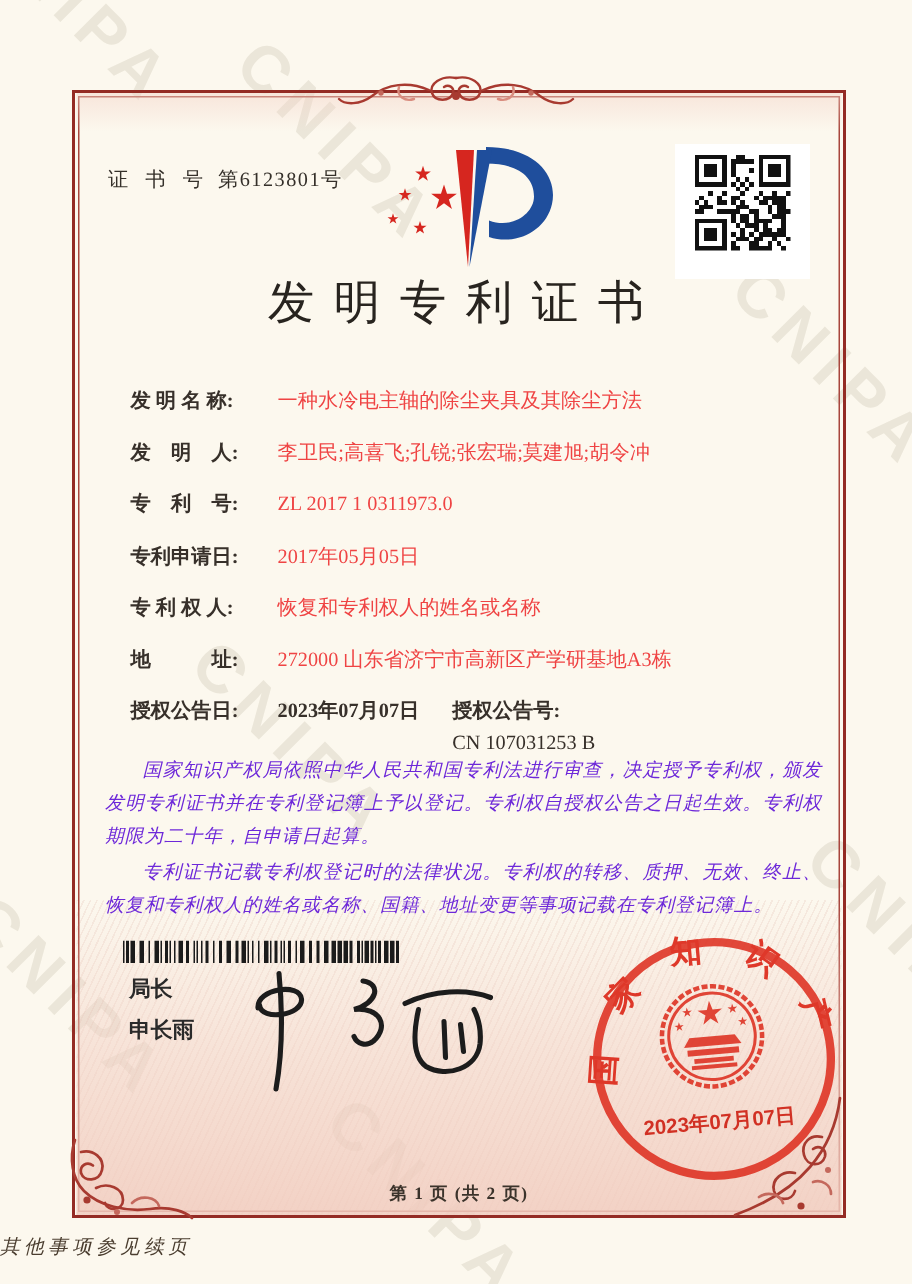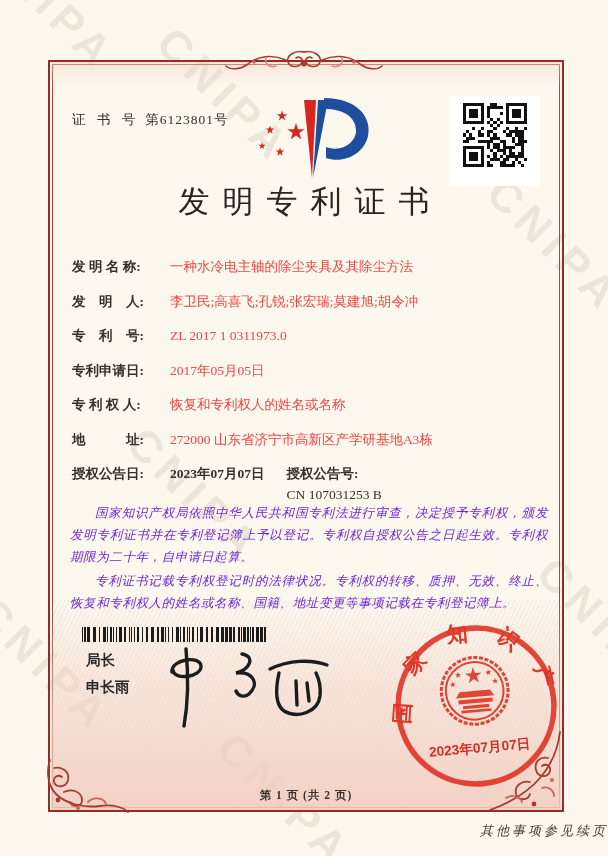--- a/index.html
+++ b/index.html
@@ -48,21 +48,21 @@
     background:#ffffff; z-index:3;
   }
   #qr-box svg{position:absolute; left:13px; top:7px;}
   #title{
     position:absolute; left:0; top:181px; width:608px; z-index:3;
     text-align:center; font-size:31px; font-weight:normal; color:#28241f;
     letter-spacing:13px; padding-left:13px; box-sizing:border-box;
   }
   
   #fields{position:absolute; left:72px; top:256px; width:475px; z-index:3;}
-  .field-row{display:flex; margin-bottom:13.5px; font-size:13.5px; line-height:21px; color:#37302a;}
+  .field-row{display:flex; margin-bottom:13.5px; font-size:13.5px; line-height:21px; color:#37302a;margin-left:15px;}
   .f-label{flex:none; width:98px; font-weight:bold; white-space:nowrap;}
   .f-value{flex:1; font-weight:normal; color:#ef4444;}
   .pair2{margin-left:22px; display:flex;flex-direction:column;}
   
   #paragraphs{
     position:absolute; left:70px; top:502px; width:478px; z-index:3;
     font-size:12.5px; line-height:22px; font-style:italic; letter-spacing:0.6px;
     color:#6d28d9; text-align:justify;
   }
   #paragraphs p{margin:0 0 2px 0; text-indent:2em;}
@@ -74,21 +74,21 @@
     font-size:14.5px; font-weight:600; color:#2a2a2a; line-height:27px;
   }
   #signature{position:absolute; left:158px; top:642px; z-index:4;}
   #seal{position:absolute; left:390px; top:620px; z-index:5; transform:rotate(-5deg); opacity:0.93;}
   #page-no{
     position:absolute; left:48px; top:788px; width:516px; z-index:3;
     text-align:center; font-size:11.5px; font-weight:bold; color:#3b332b; letter-spacing:1px;
   }
   #footer-note{
     position:absolute; left:0; top:822px; width:608px; z-index:3;
-    text-align:right; font-size:13px; font-style:italic; color:#4a3d2f; letter-spacing:3px;
+    text-align:left; font-size:13px; font-style:italic; color:#4a3d2f; letter-spacing:3px;
   }
 </style>
 </head>
 <body>
 
 <div id="certificate">
 
   <div class="wm" style="left:-36px; top:-22px;">CNIPA</div>
   <div class="wm" style="left:140px; top:70px;">CNIPA</div>
   <div class="wm" style="left:470px; top:220px;">CNIPA</div>

